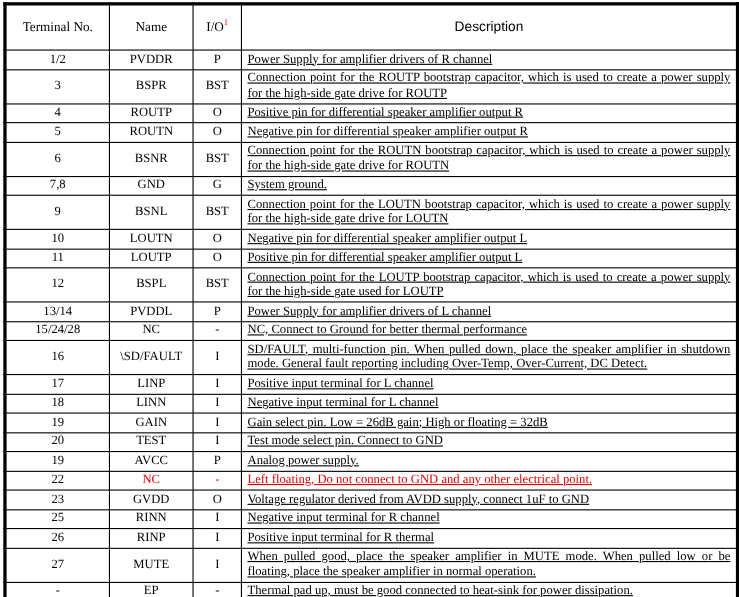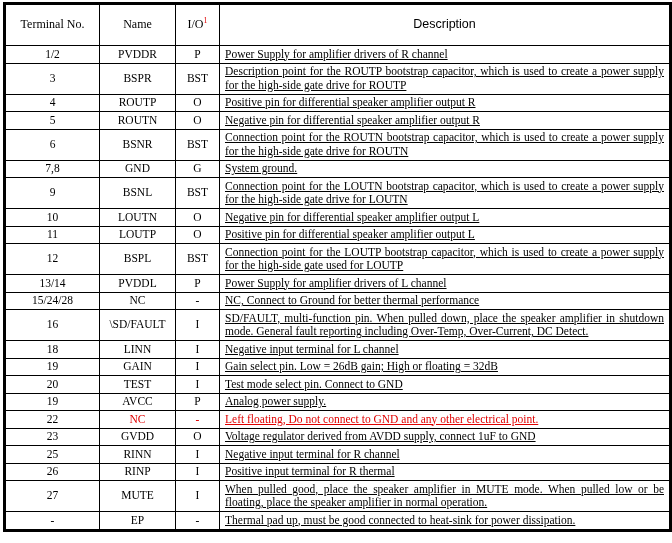--- a/index.html
+++ b/index.html
@@ -97,21 +97,21 @@
         <tr>
           <td class="cell-terminal">1/2</td>
           <td class="cell-name">PVDDR</td>
           <td class="cell-io">P</td>
           <td class="cell-desc">Power Supply for amplifier drivers of R channel</td>
         </tr>
         <tr>
           <td class="cell-terminal">3</td>
           <td class="cell-name">BSPR</td>
           <td class="cell-io">BST</td>
-          <td class="cell-desc">Description point for the ROUTP bootstrap capacitor, which is used to create a power supply for the high-side gate drive for ROUTP</td>
+          <td class="cell-desc">Connection point for the ROUTP bootstrap capacitor, which is used to create a power supply for the high-side gate drive for ROUTP</td>
         </tr>
         <tr>
           <td class="cell-terminal">4</td>
           <td class="cell-name">ROUTP</td>
           <td class="cell-io">O</td>
           <td class="cell-desc">Positive pin for differential speaker amplifier output R</td>
         </tr>
         <tr>
           <td class="cell-terminal">5</td>
           <td class="cell-name">ROUTN</td>
@@ -164,20 +164,26 @@
           <td class="cell-terminal">15/24/28</td>
           <td class="cell-name">NC</td>
           <td class="cell-io">-</td>
           <td class="cell-desc">NC, Connect to Ground for better thermal performance</td>
         </tr>
         <tr>
           <td class="cell-terminal">16</td>
           <td class="cell-name">\SD/FAULT</td>
           <td class="cell-io">I</td>
           <td class="cell-desc">SD/FAULT, multi-function pin. When pulled down, place the speaker amplifier in shutdown mode. General fault reporting including Over-Temp, Over-Current, DC Detect.</td>
+        </tr>
+        <tr>
+          <td class="cell-terminal">17</td>
+          <td class="cell-name">LINP</td>
+          <td class="cell-io">I</td>
+          <td class="cell-desc">Positive input terminal for L channel</td>
         </tr>
         <tr>
           <td class="cell-terminal">18</td>
           <td class="cell-name">LINN</td>
           <td class="cell-io">I</td>
           <td class="cell-desc">Negative input terminal for L channel</td>
         </tr>
         <tr>
           <td class="cell-terminal">19</td>
           <td class="cell-name">GAIN</td>

